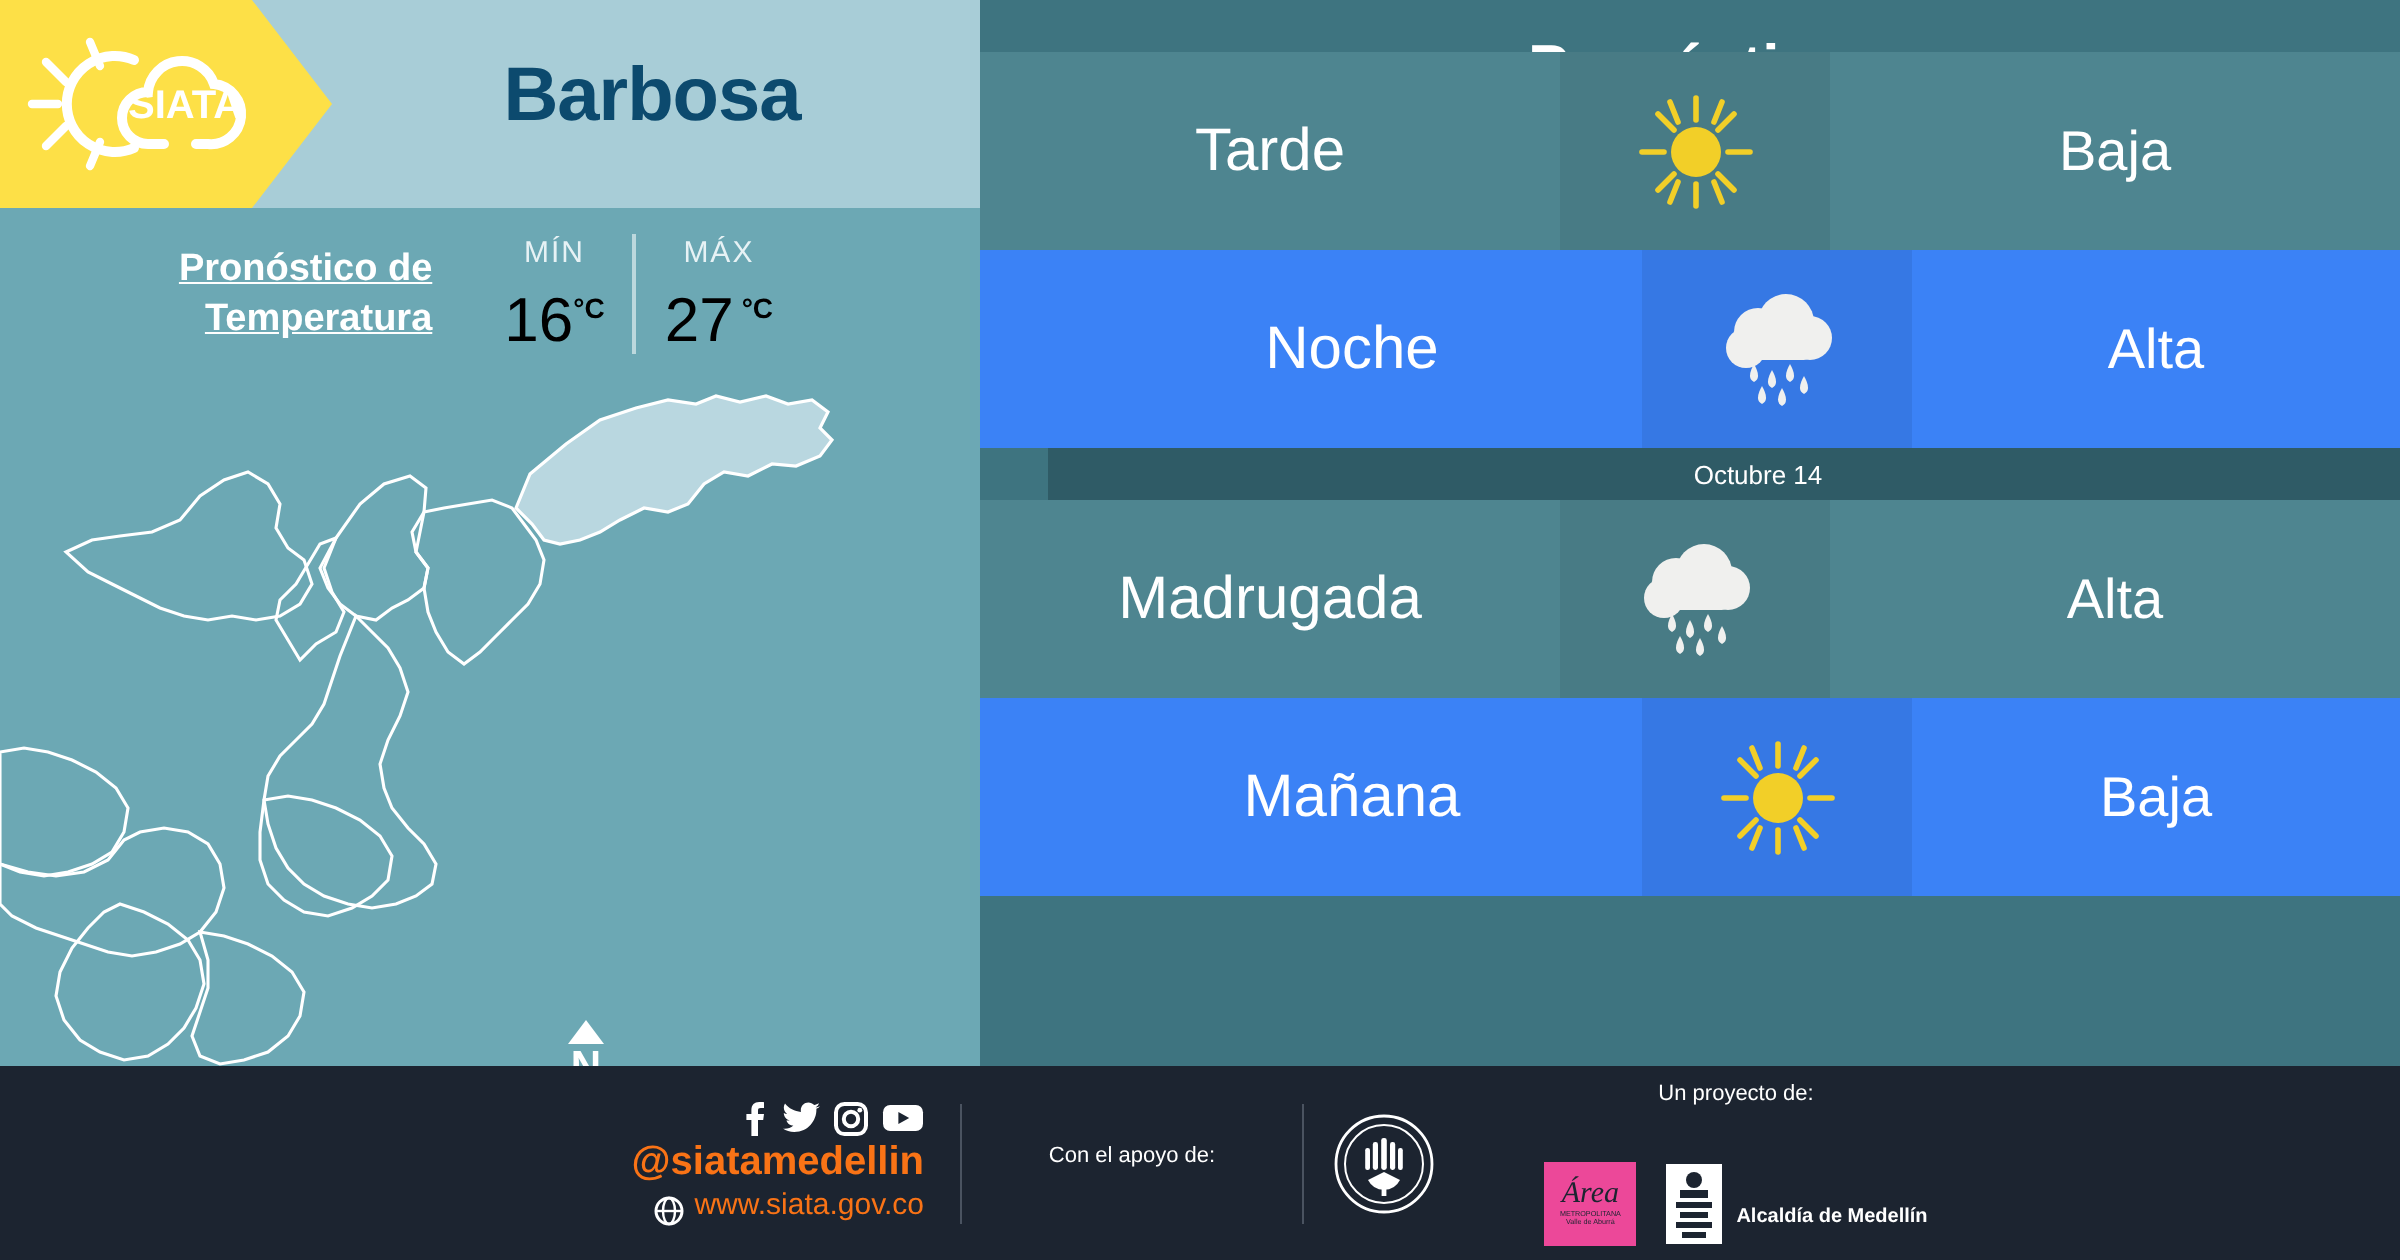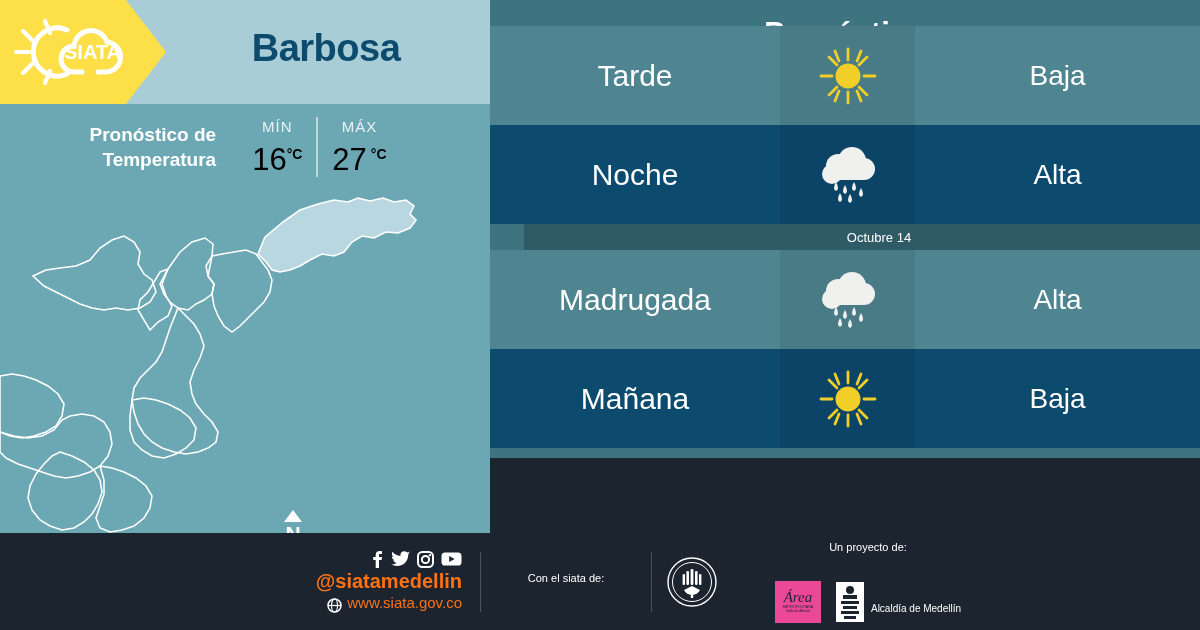--- a/index.html
+++ b/index.html
@@ -32,21 +32,21 @@
     font-size:38px; font-weight:bold; color:#0c4a6e;
     letter-spacing:-0.5px; z-index:2;
   }
 
   .temp-block {
     position:absolute; left:0; top:112px; width:490px; height:70px;
     display:flex; align-items:center; justify-content:center;
   }
   .temp-label {
     text-align:right; color:#ffffff; font-weight:bold;
-    font-size:19px; line-height:25px; margin-right:22px;
+    font-size:19px; line-height:25px; margin-right:22px;text-decoration:underline;
   }
   .temp-vals { display:flex; align-items:flex-end; }
   .temp-col { text-align:center; padding:0 14px; }
   .temp-col.minc { border-right:2px solid rgba(255,255,255,.55); }
   .temp-cap {
     color:#e7f2f5; font-size:15px; letter-spacing:1px; line-height:20px;
   }
   .temp-num {
     color:#000000; font-size:31px; line-height:34px; font-weight:400;
   }
@@ -62,42 +62,42 @@
     border-left:9px solid transparent; border-right:9px solid transparent;
     border-bottom:12px solid #fff;
   }
   .north-arrow .n {
     color:#fff; font-weight:bold; font-size:21px; line-height:22px;
     margin-top:1px;
   }
 
   
   .right-panel {
-    position:absolute; left:490px; top:0; width:710px; height:458px;
+    position:absolute; left:490px; top:0; width:710px; height:533px;
     background:#3e7480;
   }
   .fc-header {
     position:absolute; left:0; top:0; width:710px; height:104px;
     display:flex; flex-direction:column; align-items:center;
     justify-content:center; background:#3e7480;
   }
   .fc-header .l1, .fc-header .l2 {
     color:#fff; font-size:31px; font-weight:bold; line-height:37px;
   }
 
   .date-band {
     width:710px; height:26px; background:#34626d;
     display:flex; align-items:center; justify-content:center;
     color:#ffffff; font-size:13px;
   }
   .date-band.d2 { background:#2f5b66;margin-left:34px; }
 
   .fc-row { position:relative; width:710px; height:99px; display:flex; }
   .fc-row.light { background:#4e8590; }
-  .fc-row.dark  { background:#0c4a6e; }
+  .fc-row.dark  { background:#3b82f6;padding-left:41px; }
 
   .cell-period {
     width:290px; display:flex; align-items:center; justify-content:center;
     color:#ffffff; font-size:30px; font-weight:400;
   }
   .cell-icon {
     width:135px; display:flex; align-items:center; justify-content:center;
   }
   .fc-row.light .cell-icon { background:rgba(0,0,0,0.07); }
   .fc-row.dark  .cell-icon { background:rgba(0,0,0,0.07); }
@@ -138,21 +138,21 @@
     display:flex; align-items:center; gap:3px;
   }
   .amva-box {
     width:46px; height:42px; background:#ec4899;
     display:flex; flex-direction:column; align-items:center;
     justify-content:center;
   }
   .amva-box .sig { font-family:"Liberation Serif", serif; font-style:italic;
     font-size:15px; color:#1c2430; line-height:15px; }
   .amva-box .sub { font-size:3.6px; color:#1c2430; line-height:4.4px; text-align:center; }
-  .alc-word { color:#ffffff; font-size:10px; font-weight:normal;margin-top:13px; }
+  .alc-word { color:#ffffff; font-size:10px; font-weight:bold;margin-top:13px; }
 </style>
 </head>
 <body>
 
 <div id="app">
 
   <div class="left-panel">
 
     <div class="left-header">
       <div class="logo-badge">
@@ -380,21 +380,21 @@
           <ellipse cx="7.5" cy="7.5" rx="3" ry="6.5" fill="none" stroke="#fff" stroke-width="1.2"></ellipse>
           <line x1="1" y1="7.5" x2="14" y2="7.5" stroke="#fff" stroke-width="1.2"></line>
         </svg>
         <span>www.siata.gov.co</span>
       </div>
     </div>
 
     <div class="f-divider"></div>
 
     <div class="f-group f-support">
-      <div class="f-group-title">Con el siata de:</div>
+      <div class="f-group-title">Con el apoyo de:</div>
     </div>
 
     <div class="f-divider"></div>
 
     <div class="seal-wrap">
       <svg width="52" height="52" viewBox="0 0 52 52">
         <circle cx="26" cy="26" r="24" fill="none" stroke="#fff" stroke-width="1.4"></circle>
         <circle cx="26" cy="26" r="19.5" fill="none" stroke="#fff" stroke-width="1"></circle>
         <g fill="#fff">
           <rect x="24.6" y="13" width="2.8" height="16" rx="1.2"></rect>

